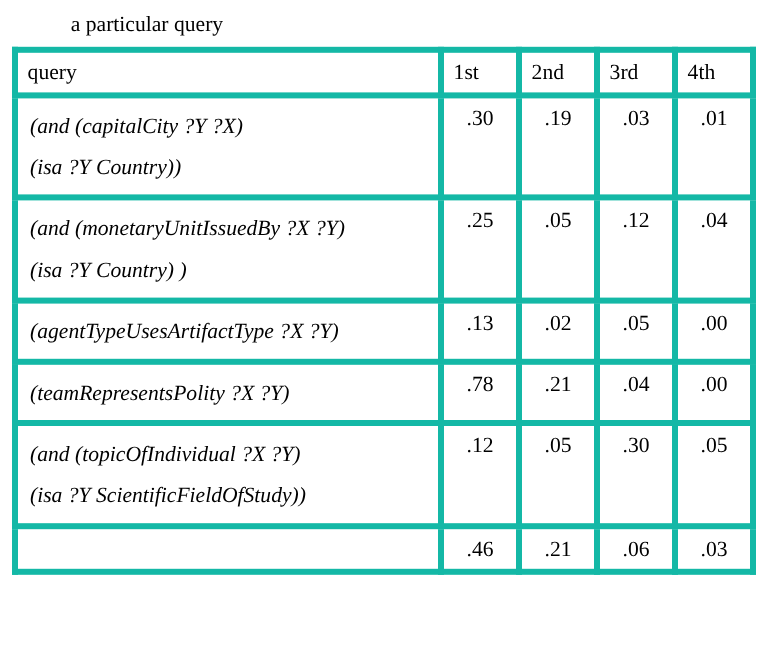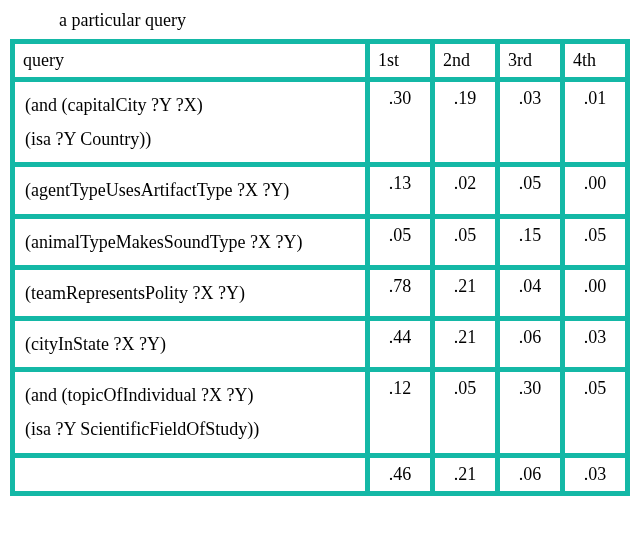--- a/index.html
+++ b/index.html
@@ -29,20 +29,21 @@
       vertical-align: top;
       font-weight: normal;
     }
     td.num {
       text-align: center;
       white-space: nowrap;
       width: 44px;
     }
     td.query {
       padding-left: 10px;
+      font-style: italic;
     }
     .qline {
       display: block;
       line-height: 1.9;
     }
   </style>
 </head>
 <body>
 
 <div class="caption">a particular query</div>
@@ -63,53 +64,45 @@
           <span class="qline">(and (capitalCity ?Y ?X)</span>
           <span class="qline">(isa ?Y Country))</span>
         </td>
         <td class="num">.30</td>
         <td class="num">.19</td>
         <td class="num">.03</td>
         <td class="num">.01</td>
       </tr>
       <tr>
         <td class="query">
+          <span class="qline">(and (monetaryUnitIssuedBy ?X ?Y)</span>
+          <span class="qline">(isa ?Y Country) )</span>
+        </td>
+        <td class="num">.25</td>
+        <td class="num">.05</td>
+        <td class="num">.12</td>
+        <td class="num">.04</td>
+      </tr>
+      <tr>
+        <td class="query">
           <span class="qline">(agentTypeUsesArtifactType ?X ?Y)</span>
         </td>
         <td class="num">.13</td>
         <td class="num">.02</td>
         <td class="num">.05</td>
         <td class="num">.00</td>
       </tr>
       <tr>
         <td class="query">
-          <span class="qline">(animalTypeMakesSoundType ?X ?Y)</span>
-        </td>
-        <td class="num">.05</td>
-        <td class="num">.05</td>
-        <td class="num">.15</td>
-        <td class="num">.05</td>
-      </tr>
-      <tr>
-        <td class="query">
           <span class="qline">(teamRepresentsPolity ?X ?Y)</span>
         </td>
         <td class="num">.78</td>
         <td class="num">.21</td>
         <td class="num">.04</td>
         <td class="num">.00</td>
-      </tr>
-      <tr>
-        <td class="query">
-          <span class="qline">(cityInState ?X ?Y)</span>
-        </td>
-        <td class="num">.44</td>
-        <td class="num">.21</td>
-        <td class="num">.06</td>
-        <td class="num">.03</td>
       </tr>
       <tr>
         <td class="query">
           <span class="qline">(and (topicOfIndividual ?X ?Y)</span>
           <span class="qline">(isa ?Y ScientificFieldOfStudy))</span>
         </td>
         <td class="num">.12</td>
         <td class="num">.05</td>
         <td class="num">.30</td>
         <td class="num">.05</td>

